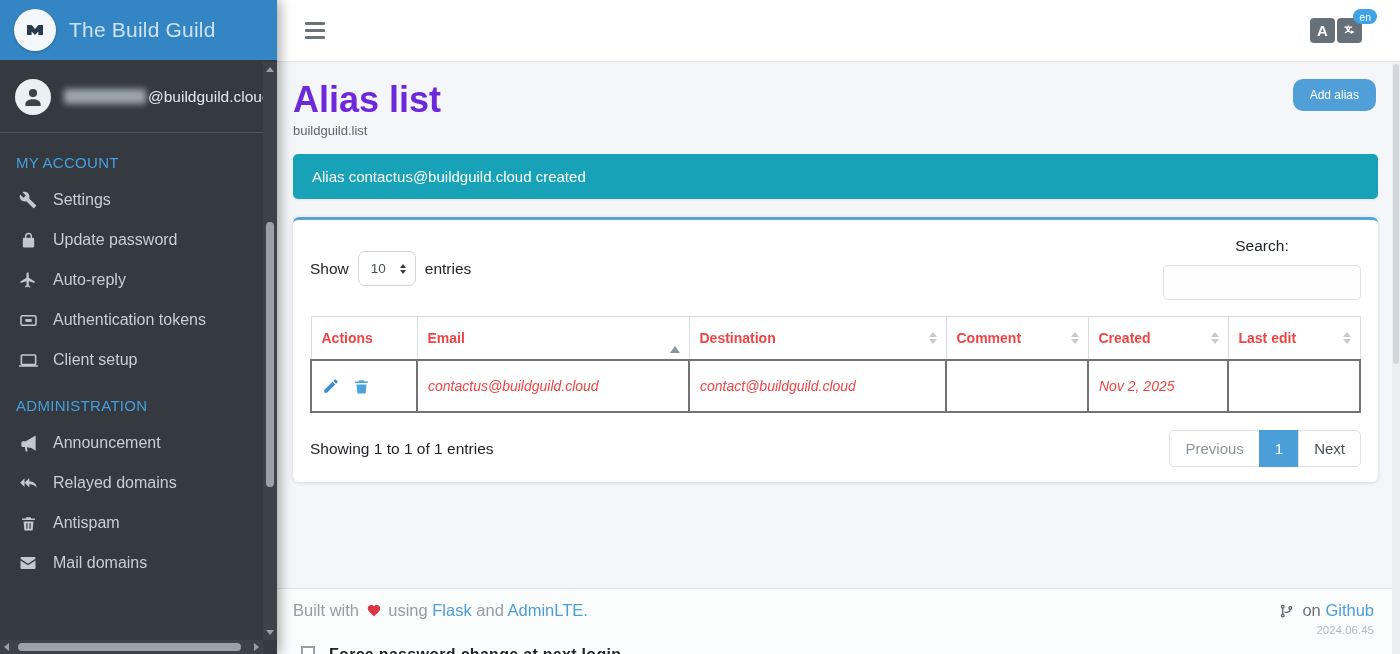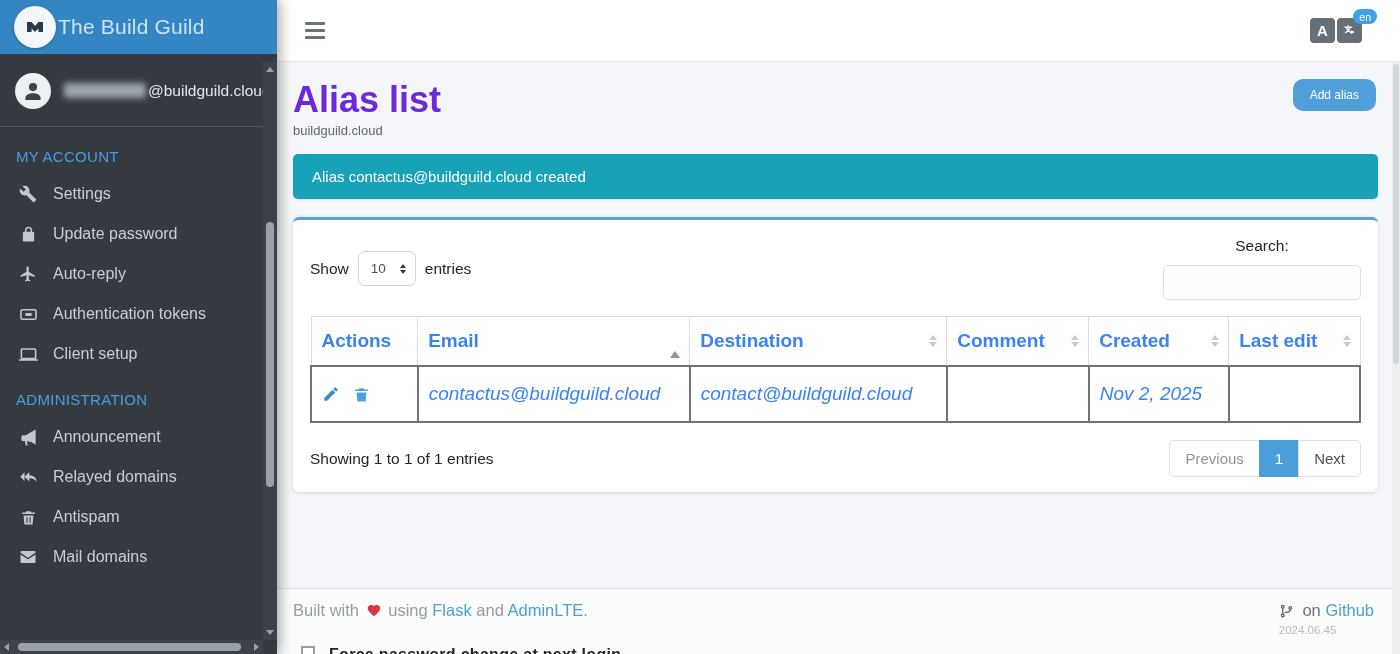--- a/index.html
+++ b/index.html
@@ -1,21 +1,21 @@
 <!DOCTYPE html>
 <html><head>
 <meta charset="utf-8">
 <style>
   * { margin:0; padding:0; box-sizing:border-box; }
   html,body { width:1400px; height:654px; overflow:hidden; font-family:"Liberation Sans", sans-serif; background:#f4f6f9; }
   .app { position:relative; width:1400px; height:654px; display:flex; overflow:hidden; background:#f4f6f9; }
 
   
   .sidebar { position:relative; width:277px; height:654px; background:#343a40; flex:0 0 277px; box-shadow:3px 0 12px rgba(0,0,0,.35); z-index:5; }
-  .brand { height:54px; background:#3386c3; display:flex; align-items:center; gap:2px; padding:0 14px; }
+  .brand { height:60px; background:#3386c3; display:flex; align-items:center; gap:13px; padding:0 14px; }
   .brand-logo { width:42px; height:42px; border-radius:50%; background:#f3f7fa; display:flex; align-items:center; justify-content:center; box-shadow:0 1px 3px rgba(0,0,0,.25); }
   .brand-title { color:#cfe2f2; font-size:21px; font-weight:400; letter-spacing:.2px; }
   .user-panel { display:flex; align-items:center; gap:13px; padding:19px 24px 17px 15px; border-bottom:1px solid #4f565e; }
   .avatar { width:36px; height:36px; border-radius:50%; background:#edf0f2; display:flex; align-items:center; justify-content:center; flex:0 0 36px; }
   .user-email { color:#e4e7ea; font-size:15.5px; white-space:nowrap; }
   .redacted { display:inline-block; width:82px; height:15px; background:#a9b1b8; filter:blur(3.2px); opacity:.9; border-radius:2px; vertical-align:-2px; margin-right:2px; }
   .nav { padding:4px 18px 0 0; }
   .nav-header { color:#459fdd; font-size:15px; padding:17px 16px 9px 16px; letter-spacing:.3px; }
   .nav-item { display:flex; align-items:center; gap:15px; padding:10px 10px 10px 18px; color:#c9ced4; font-size:16px; cursor:pointer; }
   .nav-item .nicon { width:20px; height:20px; display:flex; align-items:center; justify-content:center; color:#c2c7d0; flex:0 0 20px; }
@@ -56,21 +56,21 @@
   .card { background:#fff; border-radius:6px; border-top:3px solid #57a4da; box-shadow:0 1px 4px rgba(0,0,0,.12); padding:17px 17px 15px; }
   .controls { display:flex; justify-content:space-between; align-items:center; margin-bottom:16px; }
   .show-group { display:flex; align-items:center; gap:9px; font-size:15.5px; color:#212529; }
   .select-box { border:1px solid #ced4da; border-radius:7px; min-width:58px; height:35px; display:flex; align-items:center; justify-content:space-between; gap:9px; padding:0 9px 0 12px; color:#47525a; font-size:13.5px; cursor:pointer; background:#fff; }
   .sel-arrows { display:flex; flex-direction:column; gap:2px; }
   .sel-arrows .tri-up { border-bottom-color:#343a40; border-left-width:3.5px; border-right-width:3.5px; border-bottom-width:4.5px; }
   .sel-arrows .tri-down { border-top-color:#343a40; border-left-width:3.5px; border-right-width:3.5px; border-top-width:4.5px; }
   .search-group { display:flex; align-items:center; gap:10px; font-size:15.5px; color:#212529;flex-direction:column; }
   .search-input { width:198px; height:35px; border:1px solid #dde1e5; border-radius:5px; background:#fefefe; outline:none; padding:0 8px; font-family:inherit; font-size:14px; }
 
-  table.data { width:100%; border-collapse:collapse; font-size:19px; color:#3b82f6; }
+  table.data { width:100%; border-collapse:collapse; font-size:14px; color:#ef4444; }
   table.data th { text-align:left; font-weight:700; padding:13px 26px 13px 10px; border:1px solid #d9dde1; position:relative; background:#fff; }
   table.data td { padding:16px 10px; border:2px solid #737373;font-style:italic; }
   .sort-stack { position:absolute; right:9px; top:50%; transform:translateY(-50%); display:flex; flex-direction:column; gap:2px; }
   .sort-stack .tri-up { border-bottom-color:#c6cbcf; }
   .sort-stack .tri-down { border-top-color:#c6cbcf; }
   .sort-asc { position:absolute; right:9px; top:50%; transform:translateY(-50%); }
   .sort-asc .tri-up { border-left-width:5px; border-right-width:5px; border-bottom-width:7px; border-bottom-color:#8d959c; }
   .action-icons { display:flex; gap:13px; align-items:center; }
   .icon-btn { cursor:pointer; display:flex; }
 
@@ -78,21 +78,21 @@
   .summary { font-size:15.5px; color:#212529; }
   .pagination { display:flex; }
   .page-btn { border:1px solid #dee2e6; background:#fff; font-size:15px; padding:9px 15px; margin-left:-1px; cursor:pointer; color:#495057; font-family:inherit; }
   .page-btn.prev { color:#8d959c; border-radius:5px 0 0 5px; margin-left:0; }
   .page-btn.next { border-radius:0 5px 5px 0; }
   .page-btn.active { background:#4a9fd8; border-color:#4a9fd8; color:#fff; min-width:39px; text-align:center; }
 
   .footer { background:#fbfcfc; border-top:1px solid #dee2e6; padding:12px 26px 5px 16px; display:flex; justify-content:space-between; align-items:flex-start; color:#959ca3; font-size:16.5px; min-height:44px; }
   .footer a { color:#4d9ed5; text-decoration:none; cursor:pointer; }
   .heart { color:#dc3545; margin:0 2px; }
-  .footer-right { text-align:left; color:#6a737b; }
+  .footer-right { text-align:right; color:#6a737b; }
   .footer-right .ver { font-size:11.5px; color:#b4bbc1; margin-top:1px; }
   .git-icon { vertical-align:-3px; margin-right:4px; color:#565e66; }
 
   .clipped-strip { height:13px; background:#fbfcfd; overflow:hidden; padding-left:24px; display:flex; gap:14px; align-items:flex-start; }
   .clipped-strip .cb { width:14px; height:14px; border:2px solid #9aa0a6; margin-top:5px; background:#fff; }
   .clipped-strip .txt { font-weight:700; font-size:16px; color:#212529; margin-top:5px; white-space:nowrap; letter-spacing:.3px; }
 
   .page-scrollbar { position:absolute; top:62px; right:0; bottom:0; width:8px; background:#eceef0; z-index:6; }
   .page-scrollbar .thumb { position:absolute; top:2px; height:300px; left:1px; width:6px; background:#d2d7db; border-radius:3px; }
 </style>
@@ -239,21 +239,21 @@
         </span>
         <span class="lang-badge">en</span>
       </div>
     </div>
 
     <div class="content">
 
       <div class="page-head">
         <div>
           <div class="page-title">Alias list</div>
-          <div class="page-subtitle">buildguild.cloud</div>
+          <div class="page-subtitle">buildguild.list</div>
         </div>
         <button class="btn-add">Add alias</button>
       </div>
 
       <div class="alert-info">Alias contactus@buildguild.cloud created</div>
 
       <div class="card">
 
         <div class="controls">
           <div class="show-group">

